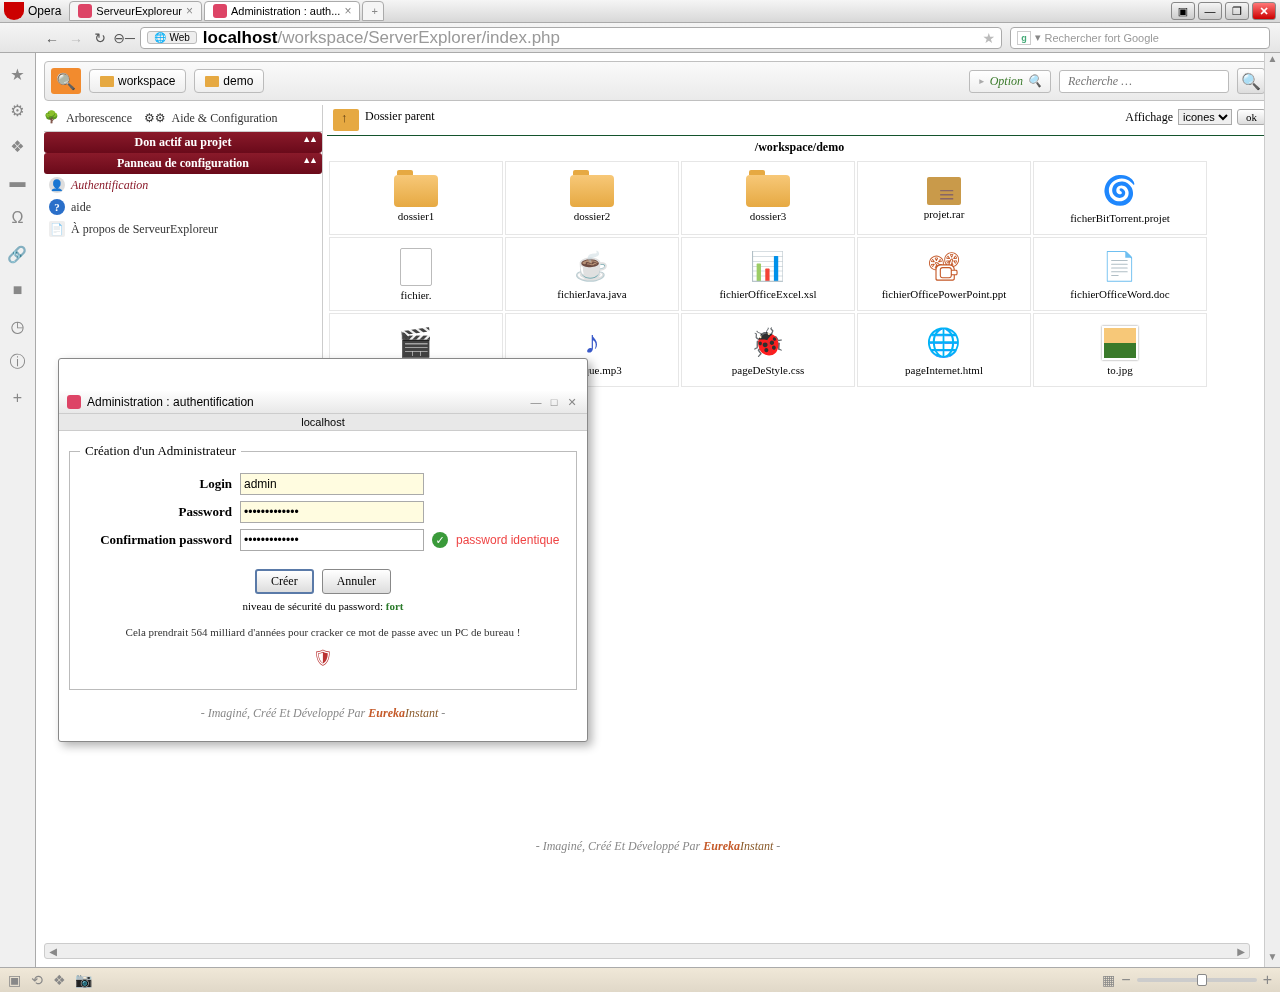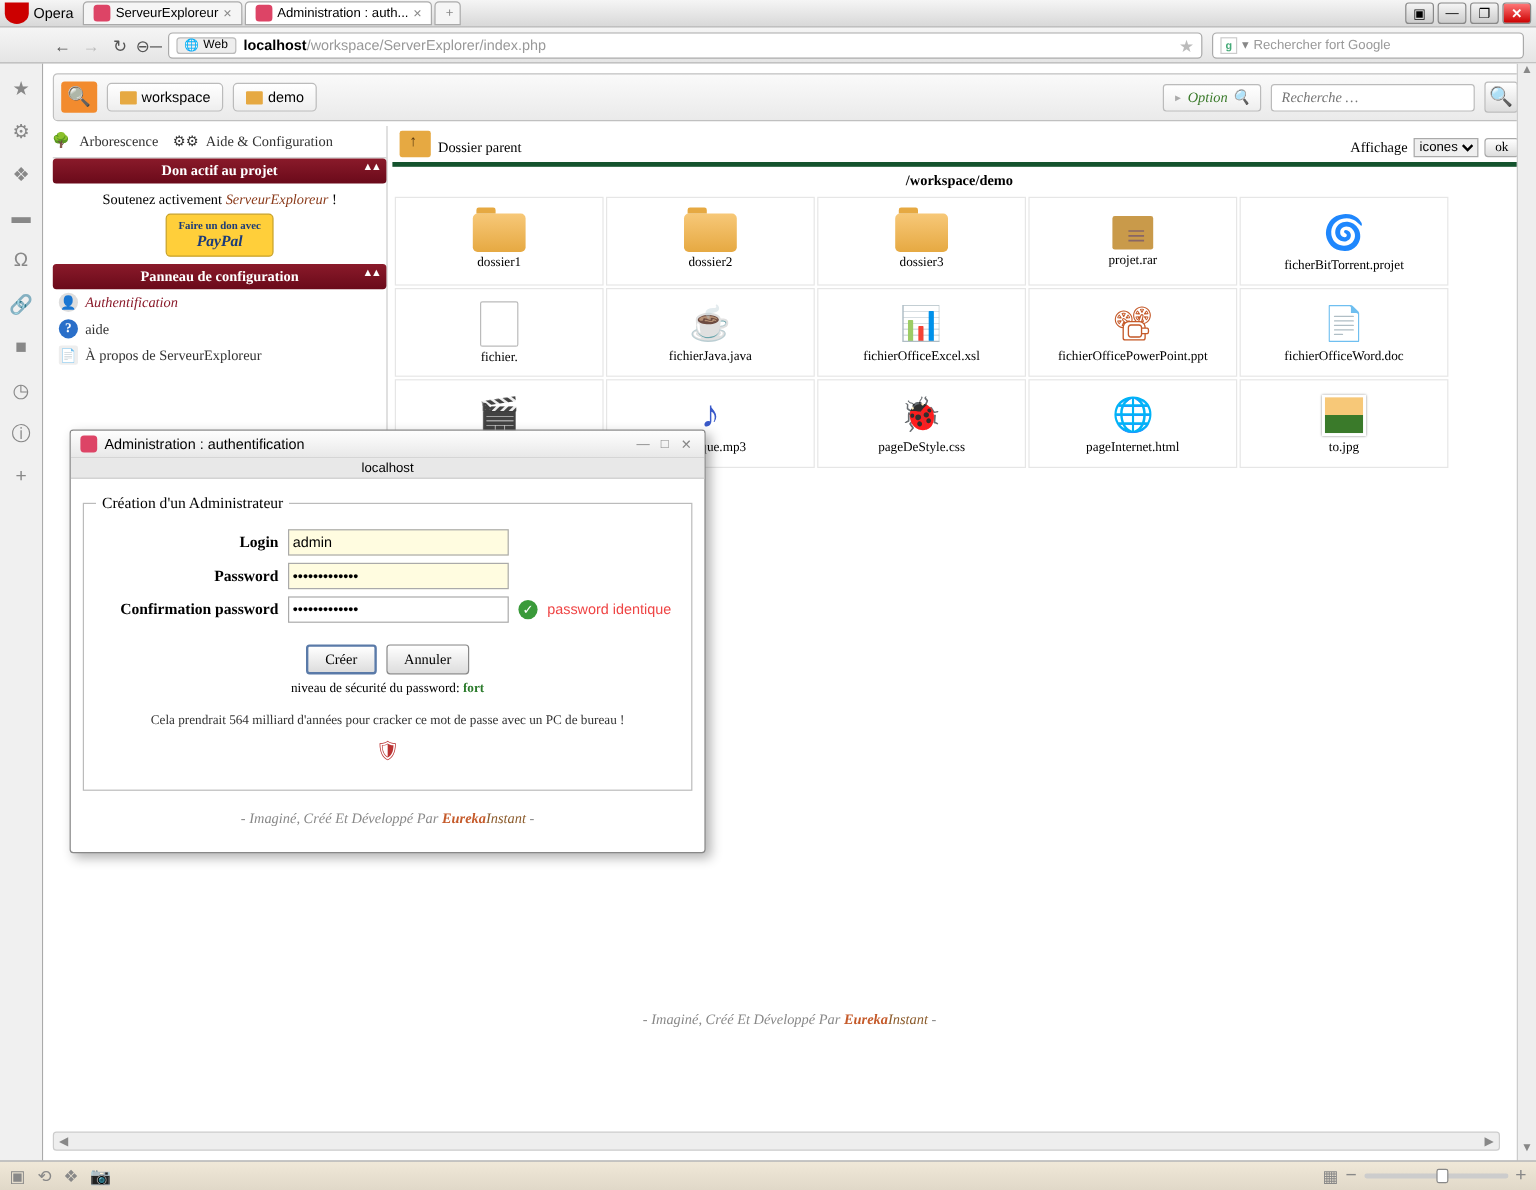--- a/index.html
+++ b/index.html
@@ -16,21 +16,21 @@
 .tab-new { width: 22px; text-align: center; color: #888; }
 .win-controls { display: flex; gap: 3px; }
 .win-btn { width: 24px; height: 18px; border: 1px solid #888; background: linear-gradient(#f5f5f5,#ccc); border-radius: 3px; display: flex; align-items: center; justify-content: center; font-size: 11px; }
 .win-btn.close { background: linear-gradient(#f77,#c00); color: #fff; font-weight: bold; }
 
 
 .addr-row { height: 30px; background: linear-gradient(#f5f5f5,#e5e5e5); border-bottom: 1px solid #aaa; display: flex; align-items: center; padding: 0 10px 0 44px; gap: 8px; }
 .nav-icon { width: 16px; height: 16px; display: flex; align-items: center; justify-content: center; color: #555; font-size: 14px; cursor: pointer; }
 .addr-input-wrap { flex: 1; display: flex; align-items: center; background: #fff; border: 1px solid #aaa; border-radius: 4px; height: 22px; padding: 0 6px; }
 .addr-badge { background: #eee; border: 1px solid #bbb; border-radius: 3px; padding: 0 6px; font-size: 10px; margin-right: 6px; display: flex; align-items: center; gap: 3px; }
-.addr-text { flex: 1; font-size: 12px; }
+.addr-text { flex: 1; font-size: 17px; }
 .addr-text .faded { color: #999; }
 .star { color: #bbb; font-size: 14px; }
 .search-wrap { width: 260px; display: flex; align-items: center; background: #fff; border: 1px solid #aaa; border-radius: 4px; height: 22px; padding: 0 6px; color: #999; font-size: 11px; gap: 4px; }
 .g-icon { width: 14px; height: 14px; background: #fff; border: 1px solid #ccc; display: inline-flex; align-items: center; justify-content: center; font-size: 9px; font-weight: bold; }
 
 
 .layout { display: flex; height: calc(100% - 23px - 30px - 25px); }
 .side-strip { width: 36px; background: #f0f0f0; border-right: 1px solid #aaa; display: flex; flex-direction: column; align-items: center; padding-top: 12px; gap: 18px; }
 .side-strip .sicon { width: 18px; height: 18px; color: #888; font-size: 16px; display: flex; align-items: center; justify-content: center; cursor: pointer; }
 
@@ -63,21 +63,21 @@
 .paypal .pp { font-style: italic; font-size: 13px; }
 .config-list { }
 .config-item { display: flex; align-items: center; gap: 6px; padding: 3px 5px; font-family: Georgia, serif; font-size: 12px; color: #8a1a2a; cursor: pointer; }
 .config-item.plain { color: #333; }
 .cicon { width: 16px; height: 16px; border-radius: 50%; display: inline-flex; align-items: center; justify-content: center; font-size: 11px; }
 .cicon.user { background: #ddd; color: #888; }
 .cicon.help { background: #2a6fc9; color: #fff; font-weight: bold; }
 .cicon.doc { background: #eee; color: #888; border-radius: 2px; }
 
 
-.parent-row { display: flex; align-items: flex-end; padding: 4px 6px; border-bottom: 4px solid #14532d; }
+.parent-row { display: flex; align-items: flex-start; padding: 4px 6px; border-bottom: 1px solid #14532d; }
 .parent-folder { width: 26px; height: 22px; background: #e6a942; border-radius: 2px; margin-right: 6px; position: relative; }
 .parent-folder::before { content: "↑"; position: absolute; left: 8px; top: 1px; font-size: 13px; color: #5a3a10; font-weight: bold; }
 .affich { margin-left: auto; display: flex; align-items: center; gap: 5px; font-family: Georgia, serif; font-size: 12px; }
 .affich select { border: 1px solid #aaa; font-size: 11px; }
 .affich .okbtn { border: 1px solid #aaa; background: linear-gradient(#fff,#ddd); padding: 1px 8px; border-radius: 3px; cursor: pointer; font-size: 11px; }
 .path-row { text-align: center; font-family: Georgia, serif; font-weight: bold; font-size: 12px; padding: 4px; }
 
 .file-grid { display: grid; grid-template-columns: repeat(5, 174px); gap: 2px; padding: 2px; }
 .file-item { border: 1px solid #e6e6e6; height: 74px; display: flex; flex-direction: column; align-items: center; justify-content: center; gap: 3px; font-family: Georgia, serif; font-size: 11px; cursor: pointer; }
 .file-item .ficon { width: 40px; height: 36px; display: flex; align-items: center; justify-content: center; font-size: 28px; }
@@ -99,21 +99,21 @@
 
 .scrollbar { position: absolute; bottom: 8px; left: 8px; right: 30px; height: 16px; background: #eee; border: 1px solid #ccc; border-radius: 3px; display: flex; align-items: center; }
 .scrollbar .arrow { width: 16px; text-align: center; color: #888; font-size: 10px; }
 
 .footer-credit { text-align: center; font-family: Georgia, serif; font-style: italic; font-size: 12px; color: #2a7a2a; margin-top: 30px; }
 .footer-credit .ei { color: #c55a2a; font-style: italic; }
 .footer-credit .dash { color: #888; }
 
 
 .modal { position: absolute; left: 58px; top: 358px; width: 530px; background: #fff; border: 1px solid #888; box-shadow: 4px 4px 10px rgba(0,0,0,0.3); border-radius: 3px; overflow: hidden; }
-.modal-title { background: linear-gradient(#fefefe,#e8e8e8); padding: 4px 8px; display: flex; align-items: flex-end; gap: 6px; font-size: 12px; border-bottom: 1px solid #ccc; }
+.modal-title { background: linear-gradient(#fefefe,#e8e8e8); padding: 4px 8px; display: flex; align-items: flex-end; gap: 6px; font-size: 12px; border-bottom: 1px solid #ccc; margin-top: 32px; }
 .modal-title .mfav { width: 14px; height: 14px; background: #d46; border-radius: 3px; display: inline-block; }
 .modal-title .mcontrols { margin-left: auto; display: flex; gap: 4px; }
 .modal-title .mctrl { width: 14px; height: 14px; color: #888; font-size: 11px; display: flex; align-items: center; justify-content: center; cursor: pointer; }
 .modal-subtitle { background: #e8e8e8; text-align: center; font-size: 11px; padding: 2px; border-bottom: 1px solid #ccc; }
 .modal-body { padding: 12px 10px 20px; }
 fieldset { border: 1px solid #bbb; padding: 14px 10px 22px; }
 legend { font-family: Georgia, serif; font-size: 13px; padding: 0 5px; }
 .form-row { display: flex; align-items: center; margin-bottom: 6px; gap: 8px; }
 .form-row label { width: 152px; text-align: right; font-family: Georgia, serif; font-weight: bold; font-size: 13px; }
 .form-row input { width: 184px; border: 1px solid #aaa; padding: 3px; font-size: 12px; background: #fffce0; }
@@ -230,28 +230,20 @@
         <div class="tab-row">
           <span class="tree-ico">🌳</span>
           <span>Arborescence</span>
           <span style="margin-left:6px;">⚙⚙</span>
           <span>Aide &amp; Configuration</span>
         </div>
 
         <div class="panel-header">
           <span>Don actif au projet</span><span class="arrows">▲▲</span>
         </div>
-        <div class="panel-body">
-          <span>Soutenez activement </span><i style="color:#8a3a1a;">ServeurExploreur</i><span> !</span>
-          <br>
-          <div class="paypal">
-            <span>Faire un don avec</span>
-            <span class="pp">PayPal</span>
-          </div>
-        </div>
 
         <div class="panel-header">
           <span>Panneau de configuration</span><span class="arrows">▲▲</span>
         </div>
         <div class="config-list">
           <div class="config-item">
             <span class="cicon user">👤</span>
             <i>Authentification</i>
           </div>
           <div class="config-item plain">

